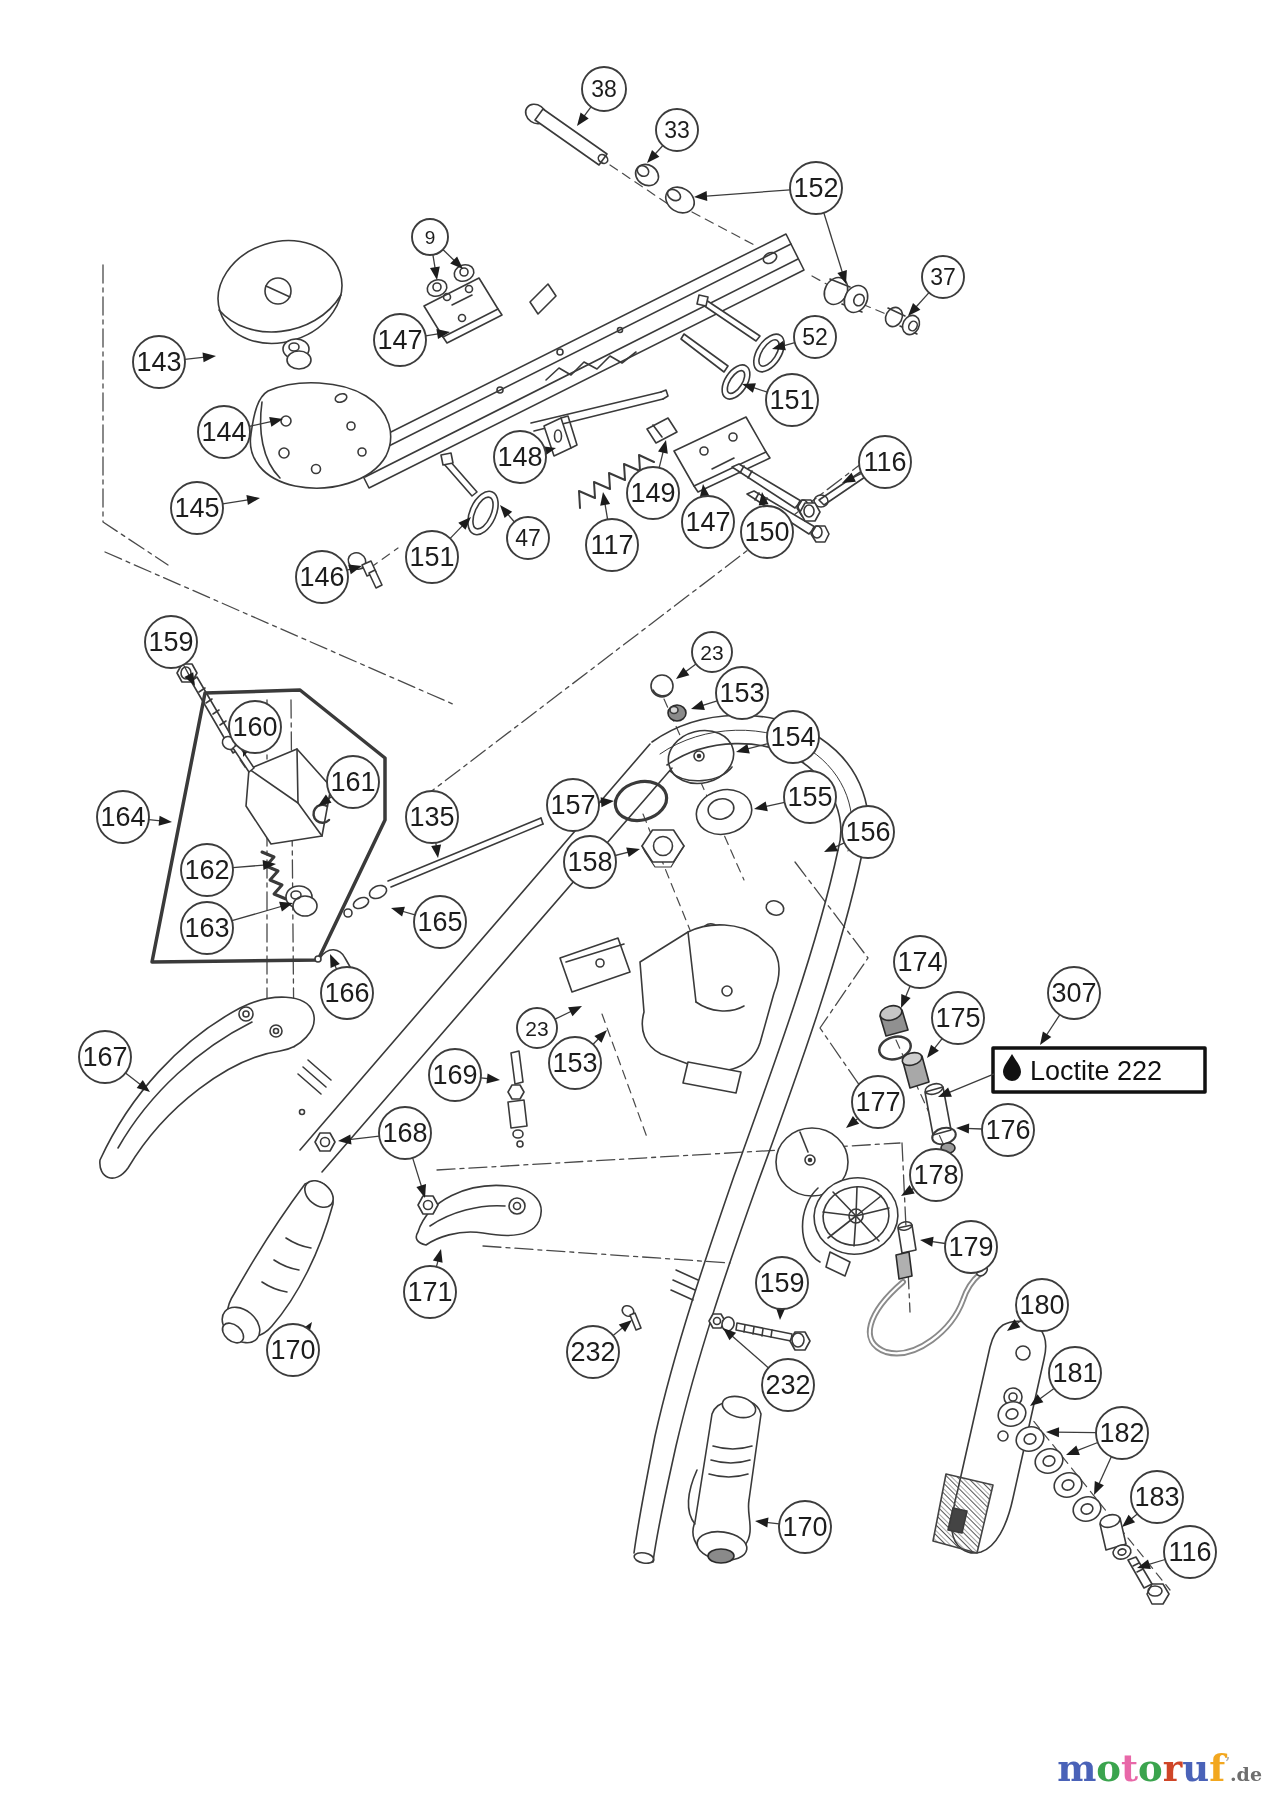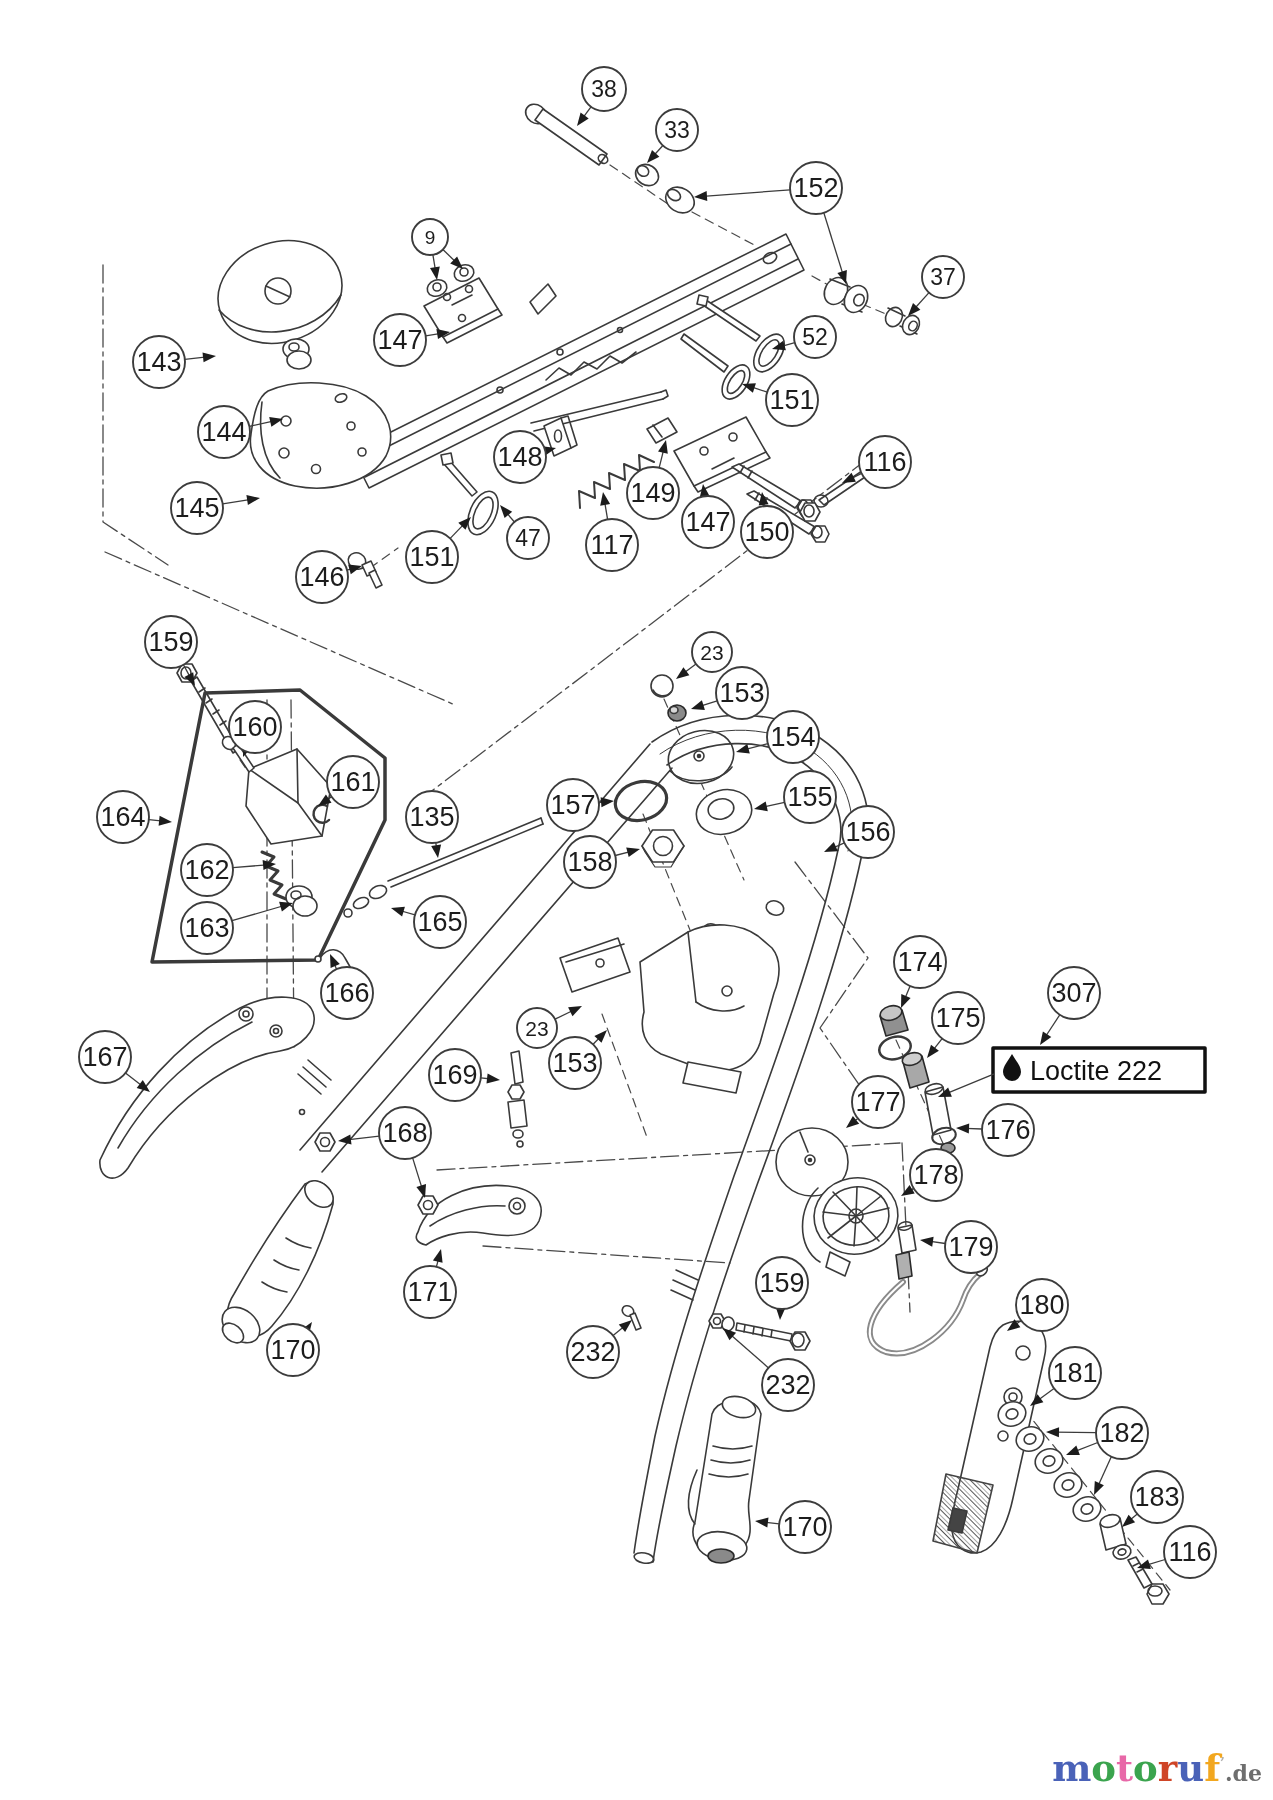--- a/index.html
+++ b/index.html
@@ -7,21 +7,21 @@
        font-family:"Liberation Sans",sans-serif;overflow:hidden;}
   svg{display:block;}
   .dd{stroke-dasharray:18 5 4 5;stroke-width:1.3;}
   .d2{stroke-dasharray:9 6;stroke-width:1.2;}
   .callout-circle{fill:#ffffff;stroke:#3c3c3c;stroke-width:1.9;}
   .callout-num{fill:#1c1c1c;font-family:"Liberation Sans",sans-serif;}
   .leader{stroke:#3c3c3c;stroke-width:1.3;fill:none;}
   .arrowhead{fill:#1c1c1c;stroke:none;}
   #logo{position:absolute;right:11px;bottom:10px;font-family:"DejaVu Serif",serif;
         font-weight:bold;font-size:37px;letter-spacing:0px;white-space:nowrap;}
-  #logo .suffix{font-size:22px;font-weight:bold;}
+  #logo .suffix{font-size:19px;font-weight:bold;}
   #logo .tmark{font-size:14px;vertical-align:super;}
 </style>
 </head>
 <body>
 
 <svg id="diagram-svg" width="1273" height="1800" viewBox="0 0 1273 1800">
   <defs>
     <pattern id="xh" width="7" height="7" patternUnits="userSpaceOnUse" patternTransform="rotate(45)">
       <path d="M0,0 H7 M0,3.5 H7" stroke="#555" stroke-width="1"></path>
     </pattern>

